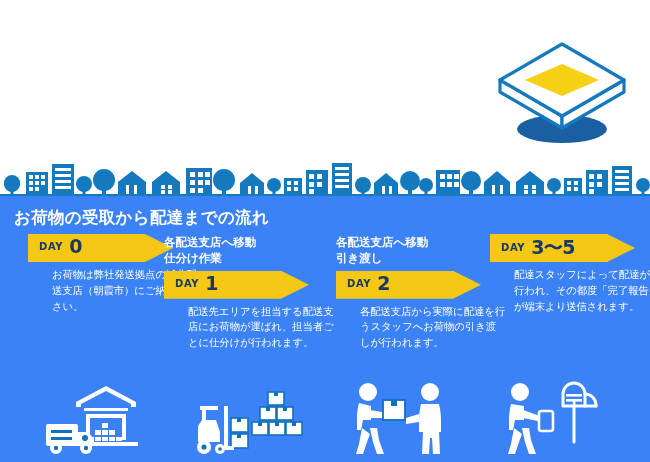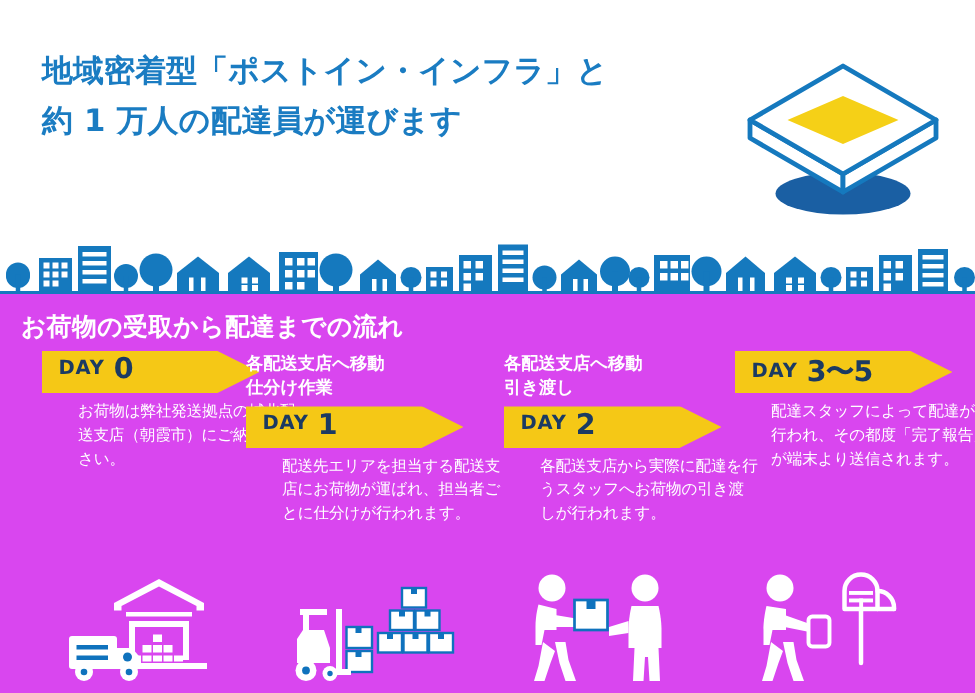--- a/index.html
+++ b/index.html
@@ -45,21 +45,21 @@
     position: absolute;
     left: 0; top: 158px;
     width: 650px; height: 44px;
   }
 
   
   #panel {
     position: absolute;
     left: 0; top: 196px;
     width: 650px; height: 266px;
-    background: #d946ef;
+    background: #3b82f6;
   }
   #panel-heading {
     position: absolute;
     left: 14px; top: 11px;
     color: #ffffff;
     font-size: 16.5px;
     font-weight: bold;
     letter-spacing: 0.3px;
   }
 
@@ -93,21 +93,21 @@
   }
   .arrow-label {
     position: absolute;
     left: 11px; top: 0;
     height: 28px;
     display: flex;
     align-items: baseline;
     color: #1b3a63;
   }
   .arrow-day {
-    font-size: 13px;
+    font-size: 10px;
     font-weight: bold;
     letter-spacing: 0.6px;
     position: relative;
     top: -2px;
   }
   .arrow-num {
     font-size: 19px;
     font-weight: bold;
     letter-spacing: -0.5px;
     margin-left: 6px;
@@ -128,22 +128,20 @@
     position: absolute;
     bottom: 4px;
     height: 78px;
   }
 </style>
 </head>
 <body>
 
 <div id="hero">
 
-  <div id="hero-title">地域密着型「ポストイン・インフラ」と
-約 1 万人の配達員が運びます</div>
 
   <svg id="hero-box" viewBox="0 0 160 120" xmlns="http://www.w3.org/2000/svg">
     <ellipse cx="80" cy="101" rx="45" ry="14" fill="#1a5fa3"></ellipse>
 
     <path d="M18 52 L18 64 L80 100 L80 88 Z" fill="#ffffff" stroke="#1579be" stroke-width="3.2" stroke-linejoin="round"></path>
 
     <path d="M142 52 L142 64 L80 100 L80 88 Z" fill="#ffffff" stroke="#1579be" stroke-width="3.2" stroke-linejoin="round"></path>
 
     <path d="M80 16 L142 52 L80 88 L18 52 Z" fill="#ffffff" stroke="#1579be" stroke-width="3.2" stroke-linejoin="round"></path>
 

